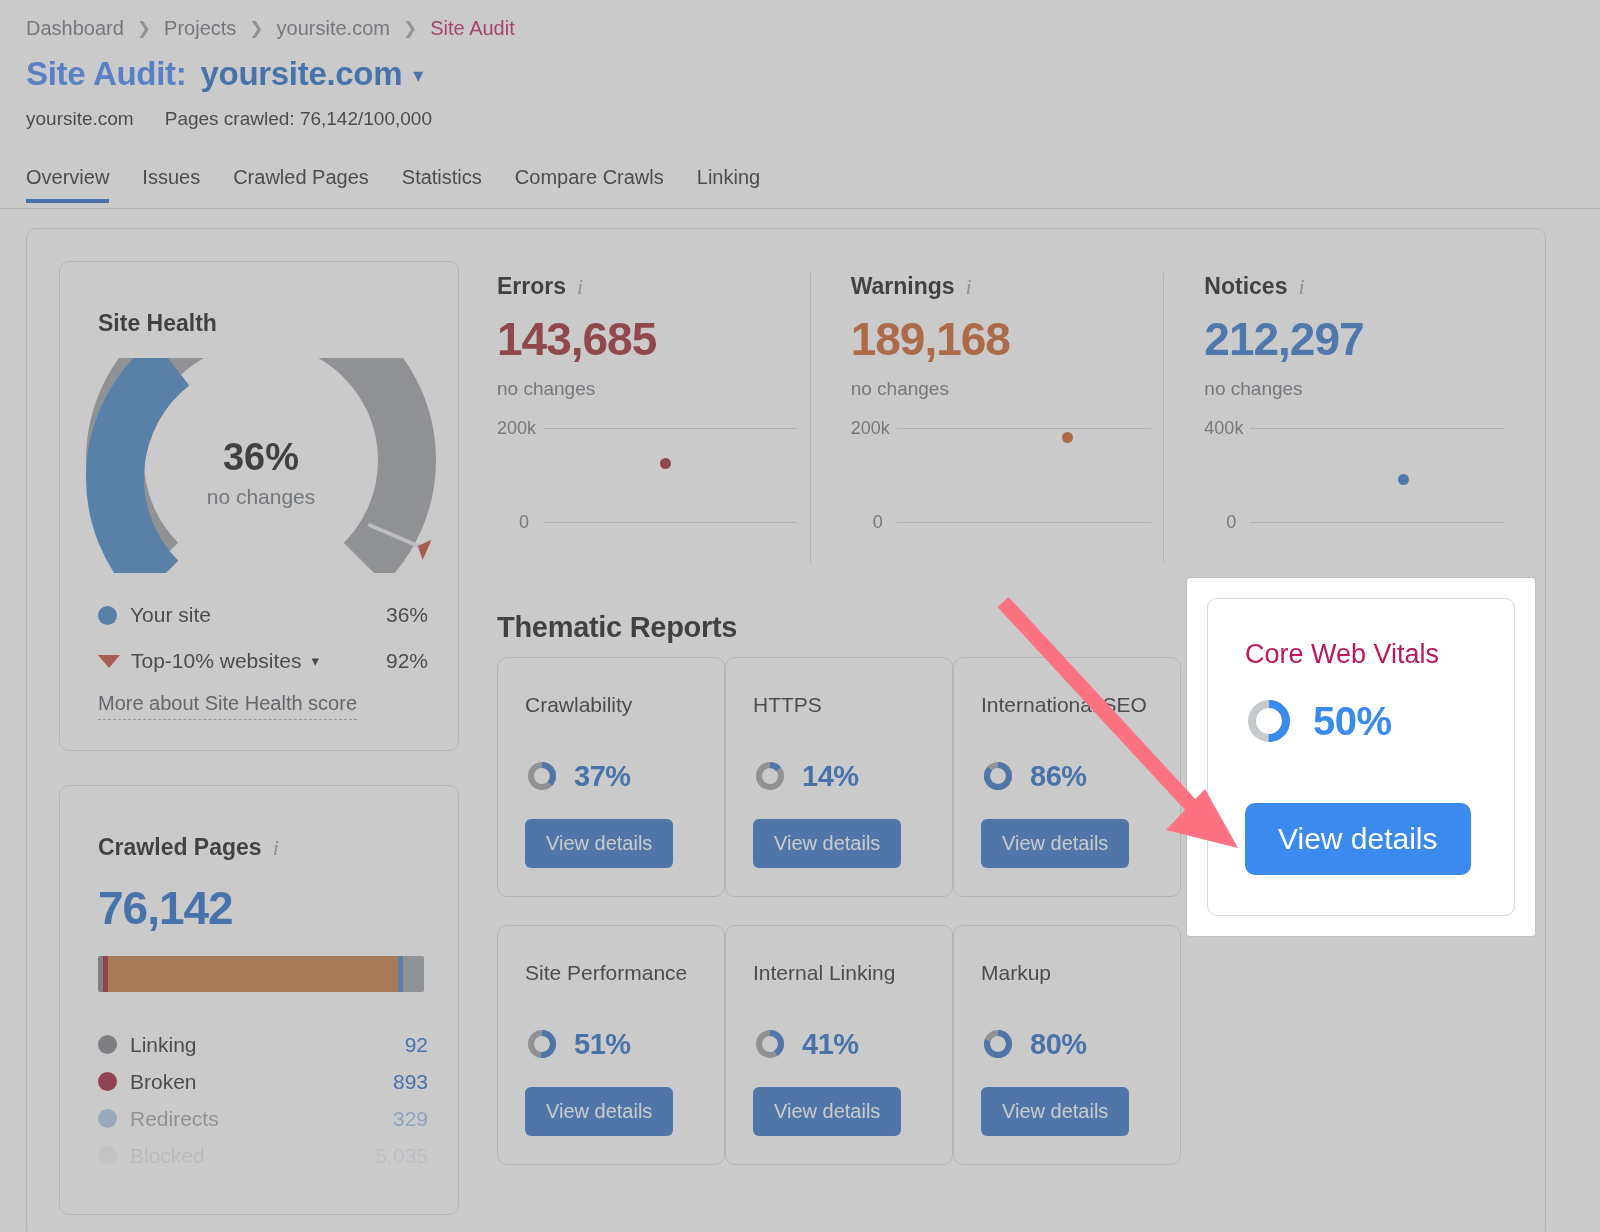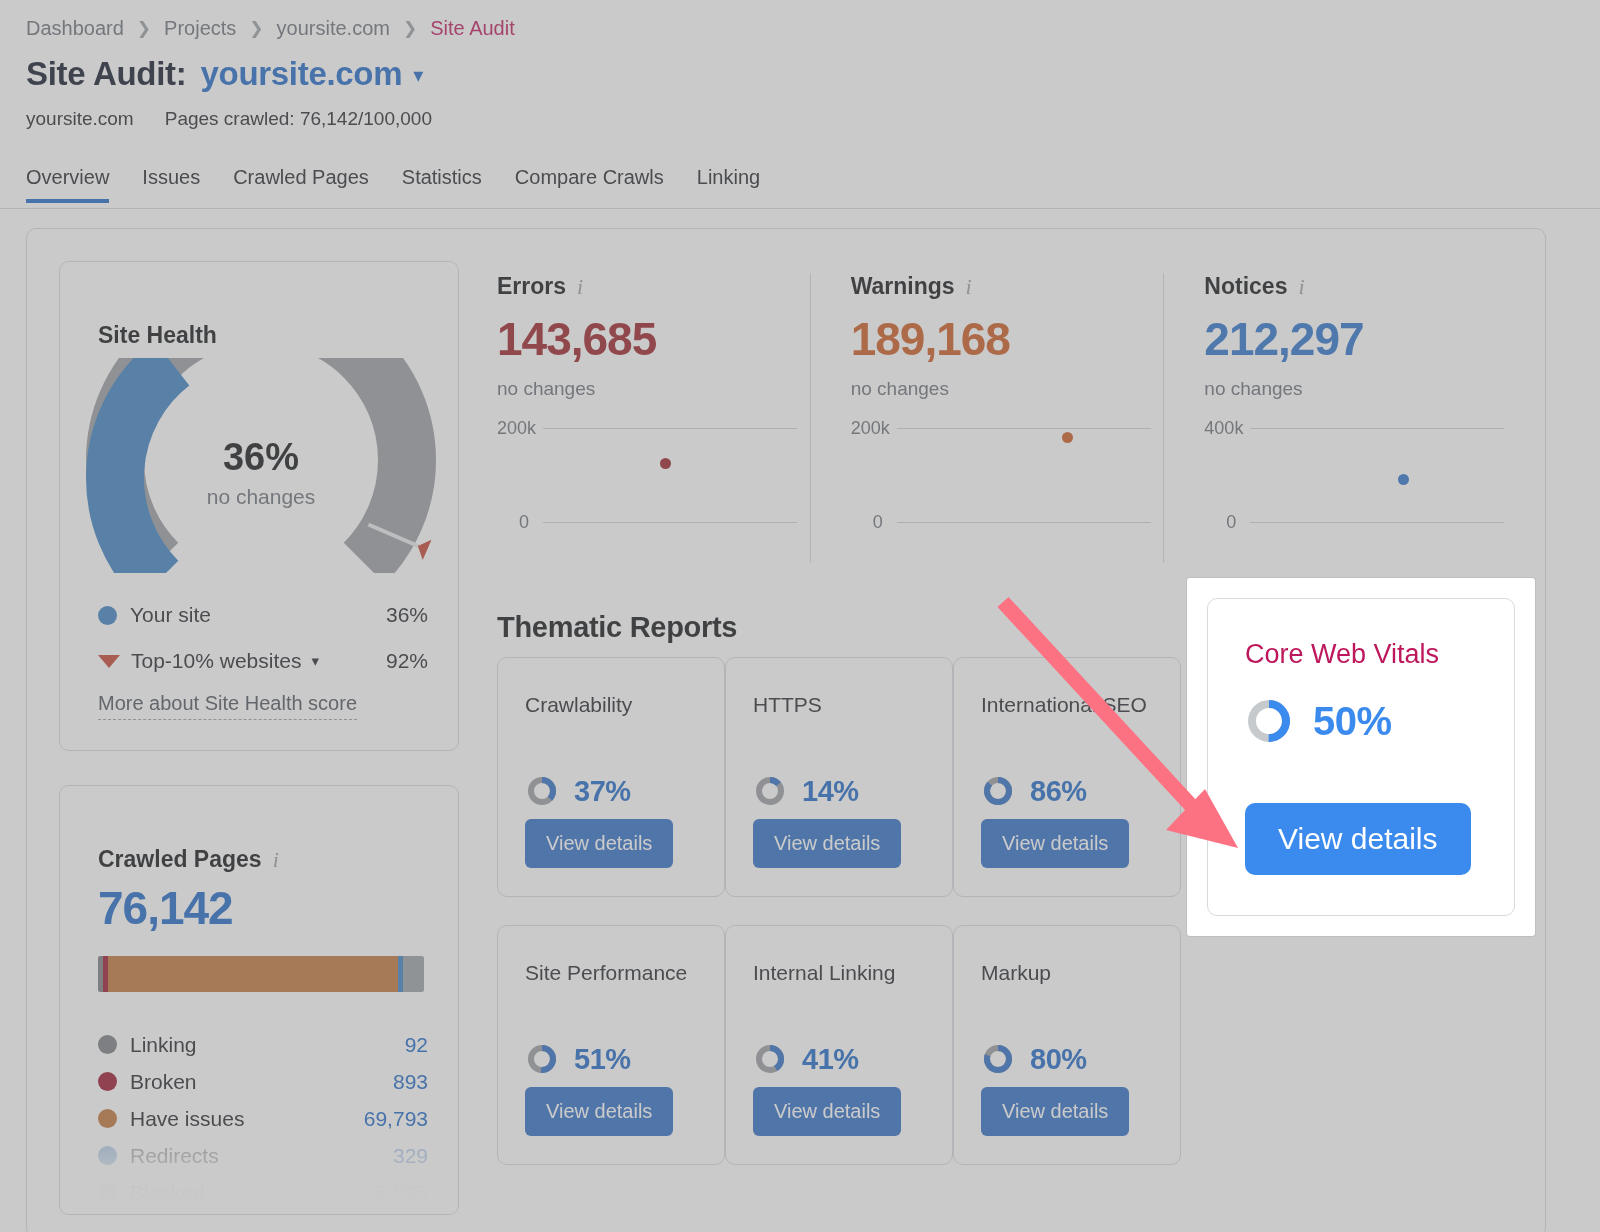--- a/index.html
+++ b/index.html
@@ -22,21 +22,21 @@
   #page{position:absolute;left:0;top:0;width:1600px;height:1232px;background:#fff;}
 
   
   .breadcrumb{position:absolute;left:26px;top:17px;display:flex;align-items:center;gap:0;font-size:20px;}
   .bc-item{color:#6b7178;}
   .bc-item.current{color:#be185d;}
   .bc-sep{color:#9aa0a6;margin:0 13px;font-size:17px;line-height:1;}
 
   
   .title-row{position:absolute;left:26px;top:55px;display:flex;align-items:baseline;}
-  .title-main{font-size:33px;font-weight:bold;color:#0f172a;letter-spacing:-0.3px;}
+  .title-main{font-size:33px;font-weight:bold;color:#3b82f6;letter-spacing:-0.3px;}
   .title-domain{font-size:33px;font-weight:bold;color:#1e69c8;margin-left:14px;letter-spacing:-0.3px;}
   .title-caret{margin-left:11px;color:#1e69c8;font-size:20px;position:relative;top:-3px;}
 
   .subrow{position:absolute;left:26px;top:108px;display:flex;align-items:center;font-size:19px;color:#23262b;}
   .subrow .sep{display:inline-block;width:31px;}
 
   
   .tabs{position:absolute;left:26px;top:166px;display:flex;gap:0;}
   .tab{font-size:20px;color:#23262b;padding:0 0 14px 0;margin-right:33px;position:relative;cursor:pointer;white-space:nowrap;}
   .tab:last-child{margin-right:0;}
@@ -48,21 +48,21 @@
     position:absolute;left:26px;top:228px;width:1520px;height:1010px;
     background:#ffffff;border:1px solid #d8dade;border-radius:10px;
     box-sizing:border-box;
   }
 
   
   .card{border:1px solid #d8dade;border-radius:10px;background:#fff;box-sizing:border-box;}
 
   
   #site-health{position:absolute;left:32px;top:32px;width:400px;height:490px;}
-  .card-title{font-size:23px;font-weight:bold;color:#111418;margin-top:12px;}
+  .card-title{font-size:23px;font-weight:bold;color:#111418;}
   #site-health .card-title{position:absolute;left:38px;top:48px;}
   .gauge-wrap{position:absolute;left:16px;top:96px;width:370px;height:215px;}
   .legend{position:absolute;left:38px;right:30px;}
   .legend-row{display:flex;align-items:center;font-size:21px;color:#23262b;height:46px;}
   .legend-dot{width:19px;height:19px;border-radius:50%;margin-right:13px;flex:none;}
   .legend-tri{width:0;height:0;border-left:11px solid transparent;border-right:11px solid transparent;border-top:13px solid #c74230;margin-right:11px;flex:none;}
   .legend-label{flex:1;}
   .legend-val{color:#23262b;}
   .legend-caret{margin-left:10px;font-size:15px;color:#23262b;}
   .more-link{position:absolute;left:38px;top:430px;font-size:20px;color:#4e545c;border-bottom:1px dashed #9aa0a6;padding-bottom:4px;cursor:pointer;}
@@ -93,21 +93,21 @@
   .spark-dot{position:absolute;width:11px;height:11px;border-radius:50%;}
 
   .info-i{font-family:"Liberation Serif", serif;font-style:italic;font-size:22px;color:#9aa0a6;margin-left:11px;font-weight:normal;cursor:pointer;}
 
   
   .thematic-title{position:absolute;left:470px;top:382px;font-size:29px;font-weight:bold;color:#111418;letter-spacing:-0.3px;}
   .tr-grid{position:absolute;left:470px;top:428px;width:1020px;}
   .tr-row{display:flex;margin-bottom:28px;}
   .tr-card{width:228px;height:240px;position:relative;border:1px solid #d8dade;border-radius:10px;background:#fff;box-sizing:border-box;}
   .tr-name{position:absolute;left:27px;top:32px;right:22px;font-size:21px;color:#23262b;line-height:1.45;}
-  .tr-val{position:absolute;left:27px;top:116px;display:flex;align-items:center;}
+  .tr-val{position:absolute;left:27px;top:101px;display:flex;align-items:center;}
   .tr-pct{font-size:29px;font-weight:bold;color:#1e69c8;margin-left:15px;letter-spacing:-0.5px;}
   .tr-btn{position:absolute;left:27px;bottom:28px;background:#2e6fc7;color:#fff;border:none;border-radius:6px;
     font-family:"Liberation Sans", sans-serif;font-size:20px;padding:13px 21px;cursor:pointer;}
 
   
   #arrow{position:absolute;left:0;top:0;width:1600px;height:1232px;z-index:70;pointer-events:none;}
 
   
   #highlight{
     position:absolute;left:1187px;top:578px;width:348px;height:358px;
@@ -214,25 +214,20 @@
           <div class="cp-row">
             <span class="legend-dot" style="background: rgb(122, 127, 134);"></span>
             <span class="cp-label">Linking</span>
             <span class="v">92</span>
           </div>
           <div class="cp-row">
             <span class="legend-dot" style="background: rgb(157, 22, 48);"></span>
             <span class="cp-label">Broken</span>
             <span class="v">893</span>
           </div>
-          <div class="cp-row">
-            <span class="legend-dot" style="background: rgb(194, 116, 58);"></span>
-            <span class="cp-label">Have issues</span>
-            <span class="v">69,793</span>
-          </div>
           <div class="cp-row faded">
             <span class="legend-dot" style="background: rgb(61, 130, 196);"></span>
             <span class="cp-label">Redirects</span>
             <span class="v">329</span>
           </div>
           <div class="cp-row faded2">
             <span class="legend-dot" style="background: rgb(154, 160, 166);"></span>
             <span class="cp-label">Blocked</span>
             <span class="v">5,035</span>
           </div>

